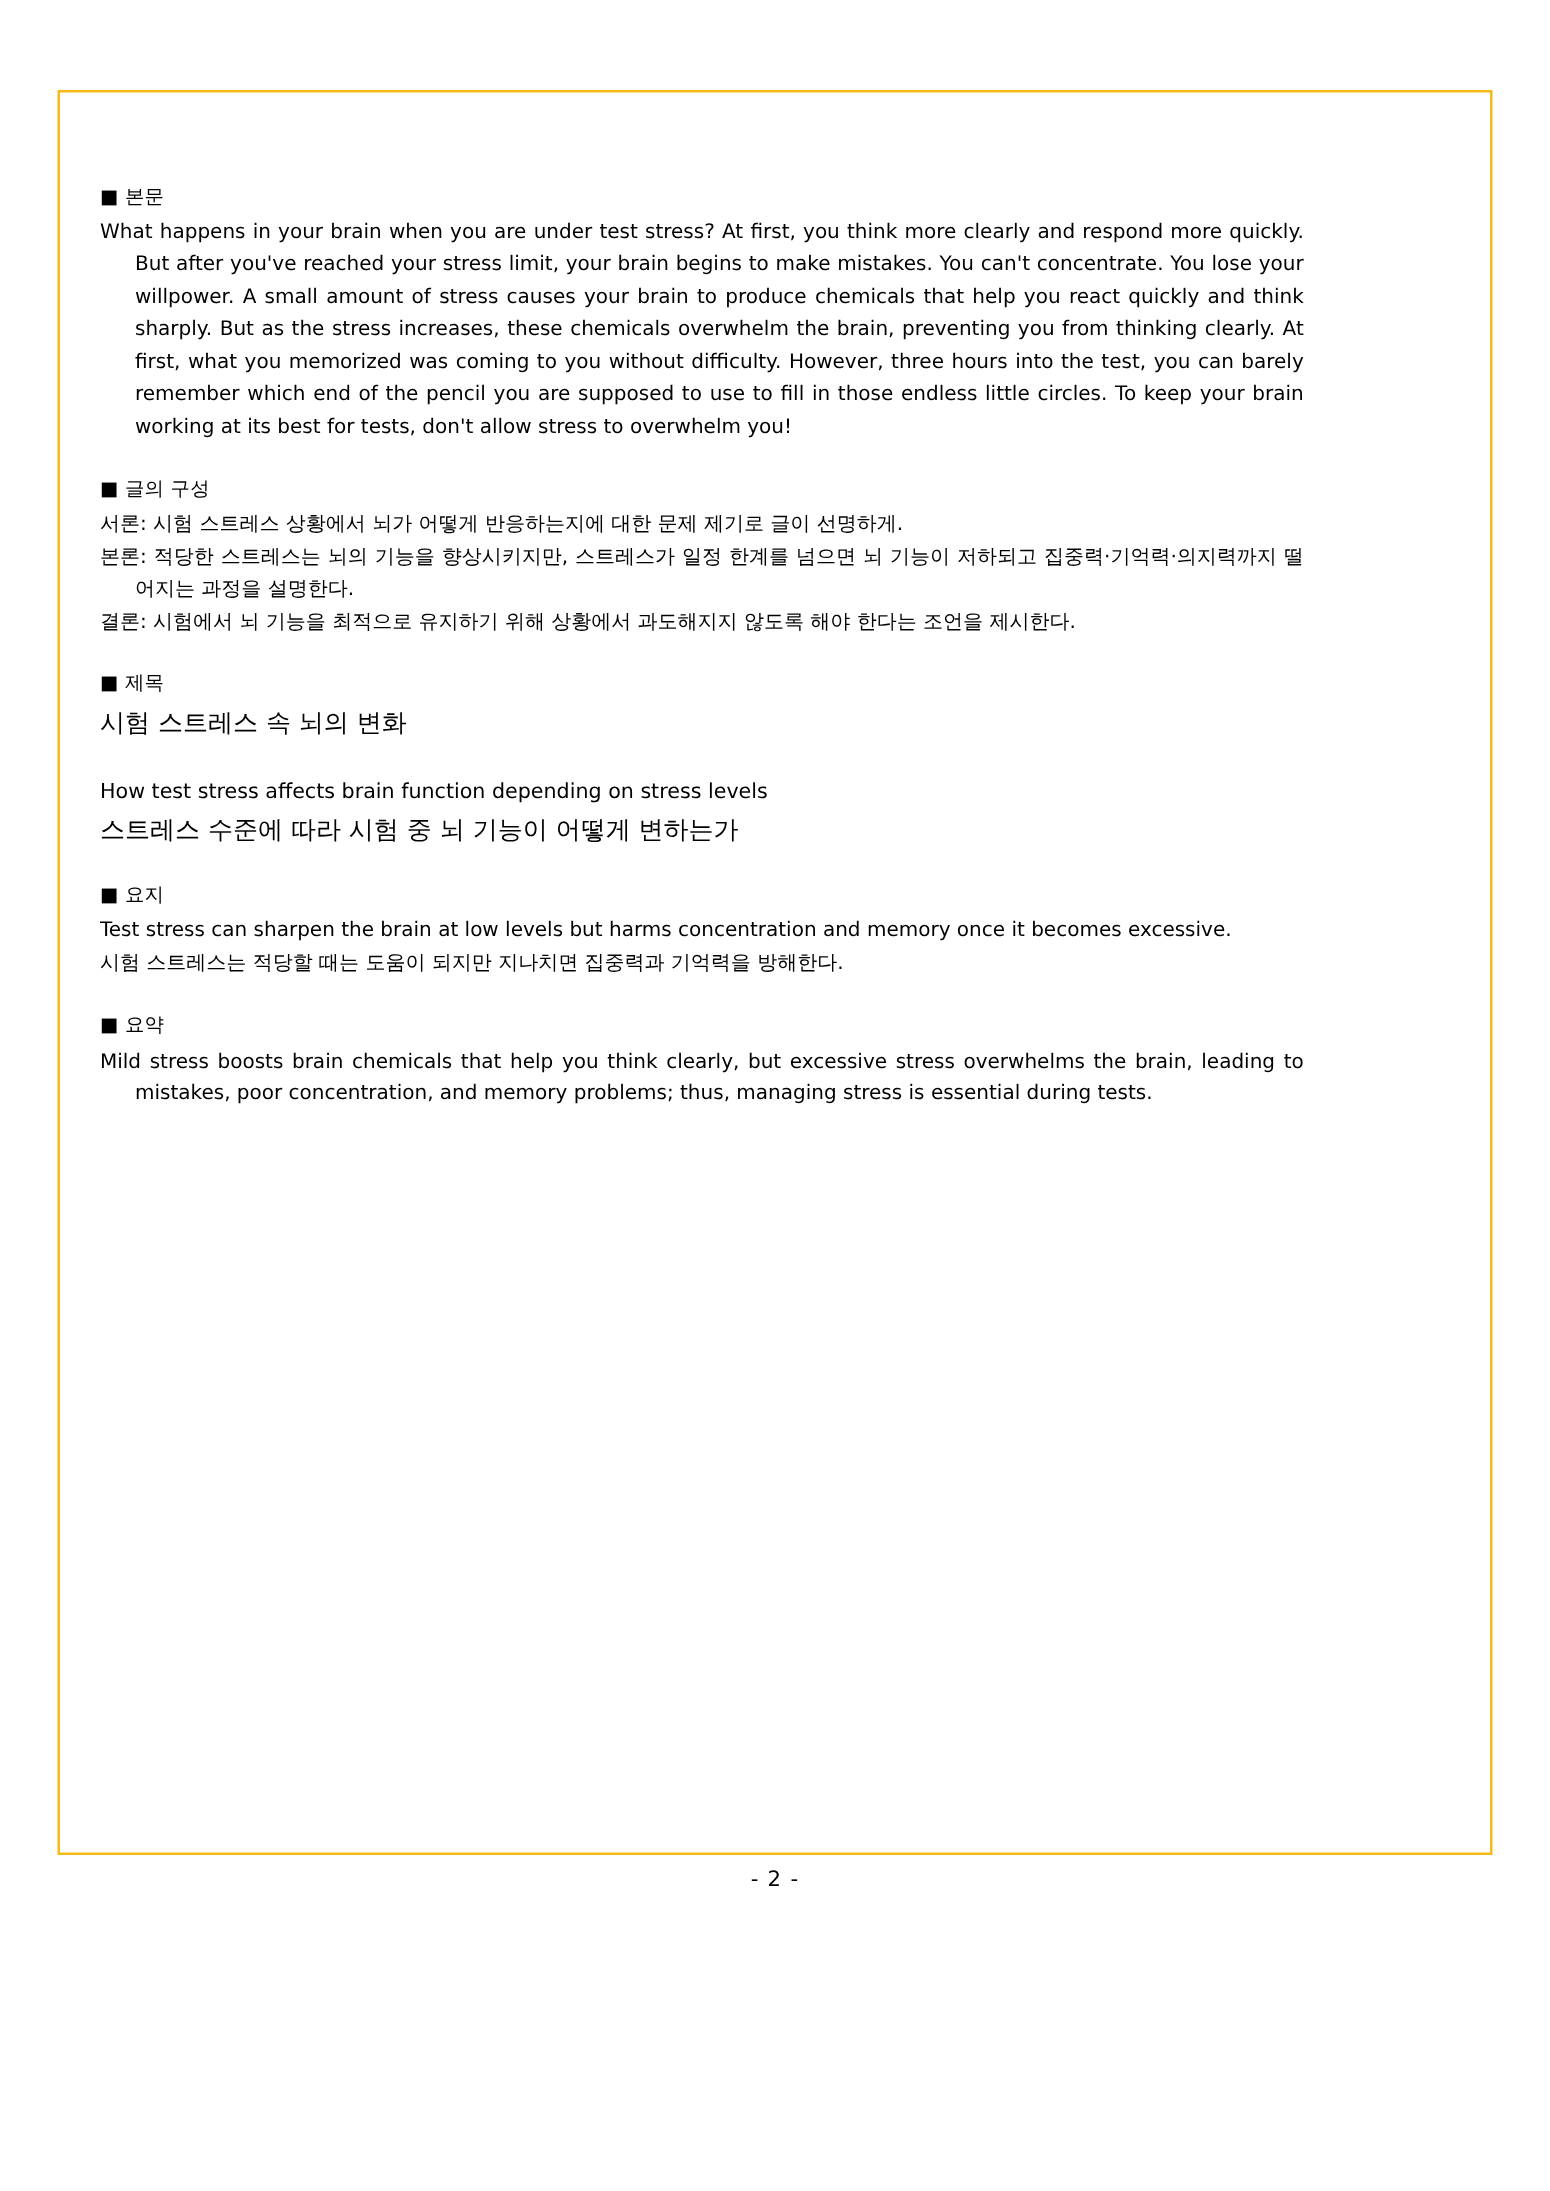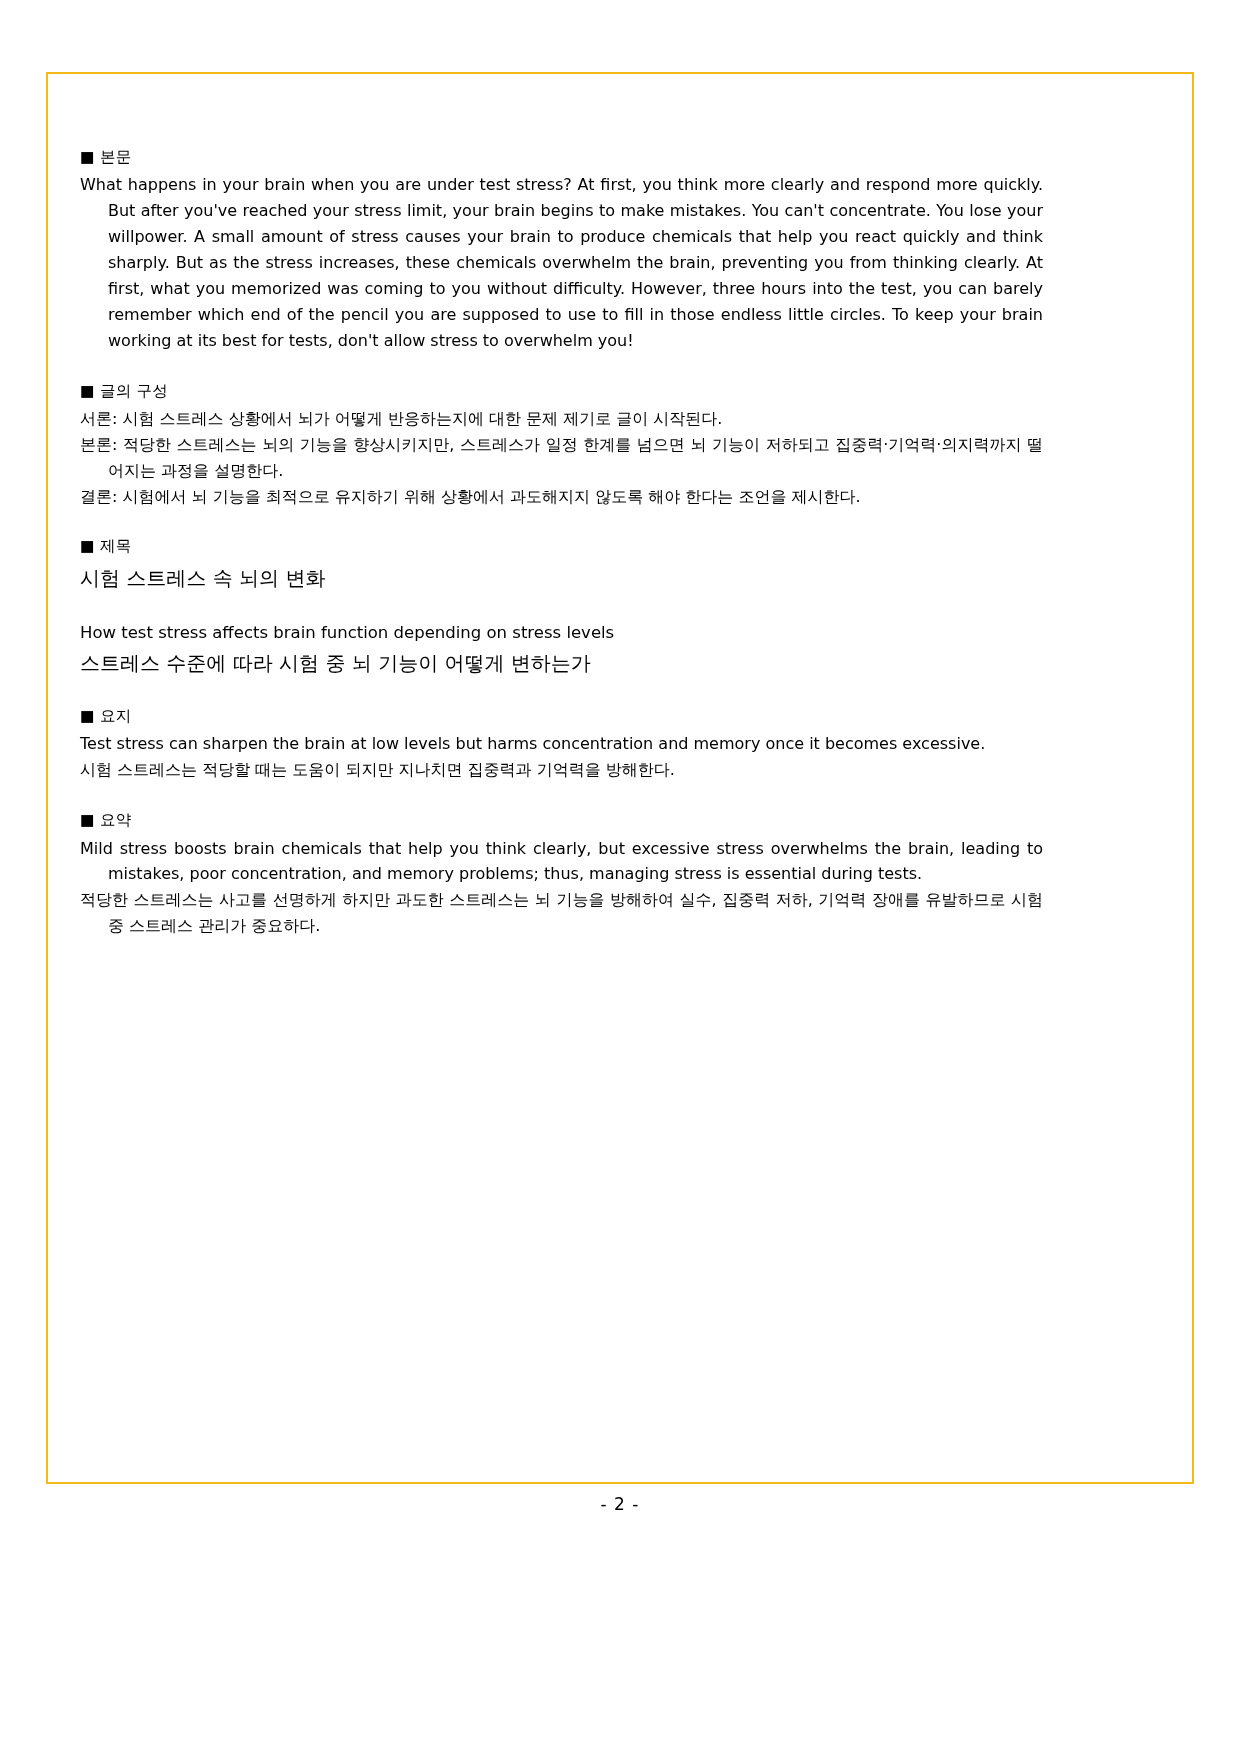--- a/index.html
+++ b/index.html
@@ -97,21 +97,21 @@
 
   <div class="content">
 
     <div class="section">
       <div class="sec-head">■ 본문</div>
       <p class="para hang">What happens in your brain when you are under test stress? At first, you think more clearly and respond more quickly. But after you've reached your stress limit, your brain begins to make mistakes. You can't concentrate. You lose your willpower. A small amount of stress causes your brain to produce chemicals that help you react quickly and think sharply. But as the stress increases, these chemicals overwhelm the brain, preventing you from thinking clearly. At first, what you memorized was coming to you without difficulty. However, three hours into the test, you can barely remember which end of the pencil you are supposed to use to fill in those endless little circles. To keep your brain working at its best for tests, don't allow stress to overwhelm you!</p>
     </div>
 
     <div class="section">
       <div class="sec-head">■ 글의 구성</div>
-      <p class="ko hang">서론: 시험 스트레스 상황에서 뇌가 어떻게 반응하는지에 대한 문제 제기로 글이 시작된다.</p>
+      <p class="ko hang">서론: 시험 스트레스 상황에서 뇌가 어떻게 반응하는지에 대한 문제 제기로 글이 선명하게.</p>
       <p class="ko hang">본론: 적당한 스트레스는 뇌의 기능을 향상시키지만, 스트레스가 일정 한계를 넘으면 뇌 기능이 저하되고 집중력·기억력·의지력까지 떨어지는 과정을 설명한다.</p>
       <p class="ko hang">결론: 시험에서 뇌 기능을 최적으로 유지하기 위해 상황에서 과도해지지 않도록 해야 한다는 조언을 제시한다.</p>
     </div>
 
     <div class="section">
       <div class="sec-head">■ 제목</div>
       <p class="line ko-line">시험 스트레스 속 뇌의 변화</p>
     </div>
 
     <div class="section">
@@ -121,20 +121,19 @@
 
     <div class="section">
       <div class="sec-head">■ 요지</div>
       <p class="para">Test stress can sharpen the brain at low levels but harms concentration and memory once it becomes excessive.</p>
       <p class="ko">시험 스트레스는 적당할 때는 도움이 되지만 지나치면 집중력과 기억력을 방해한다.</p>
     </div>
 
     <div class="section">
       <div class="sec-head">■ 요약</div>
       <p class="para hang">Mild stress boosts brain chemicals that help you think clearly, but excessive stress overwhelms the brain, leading to mistakes, poor concentration, and memory problems; thus, managing stress is essential during tests.</p>
-      <p class="ko hang">적당한 스트레스는 사고를 선명하게 하지만 과도한 스트레스는 뇌 기능을 방해하여 실수, 집중력 저하, 기억력 장애를 유발하므로 시험 중 스트레스 관리가 중요하다.</p>
     </div>
 
   </div>
 
   <div class="footer">- 2 -</div>
 
 </div>
 
 </body></html>

